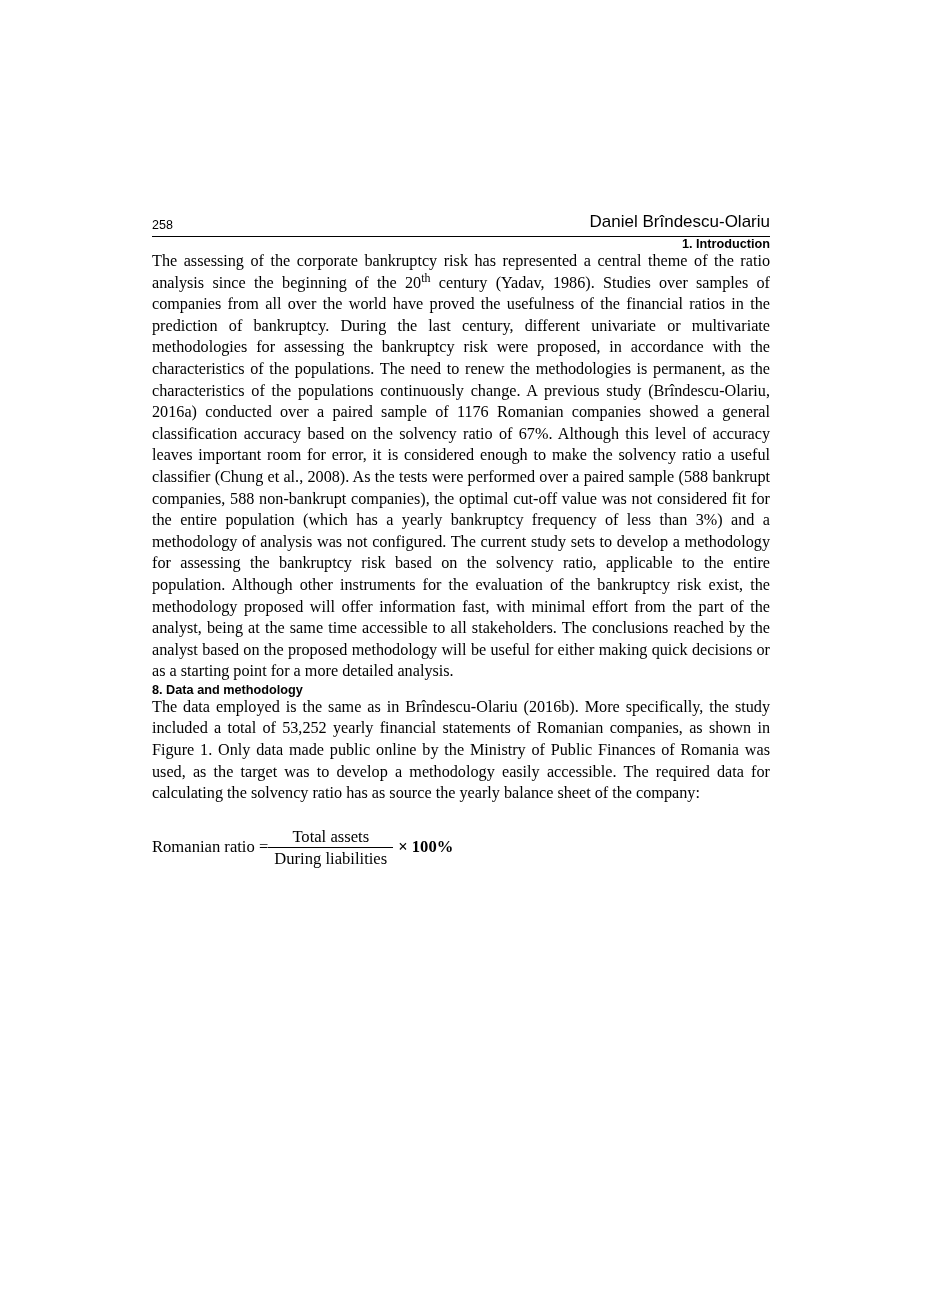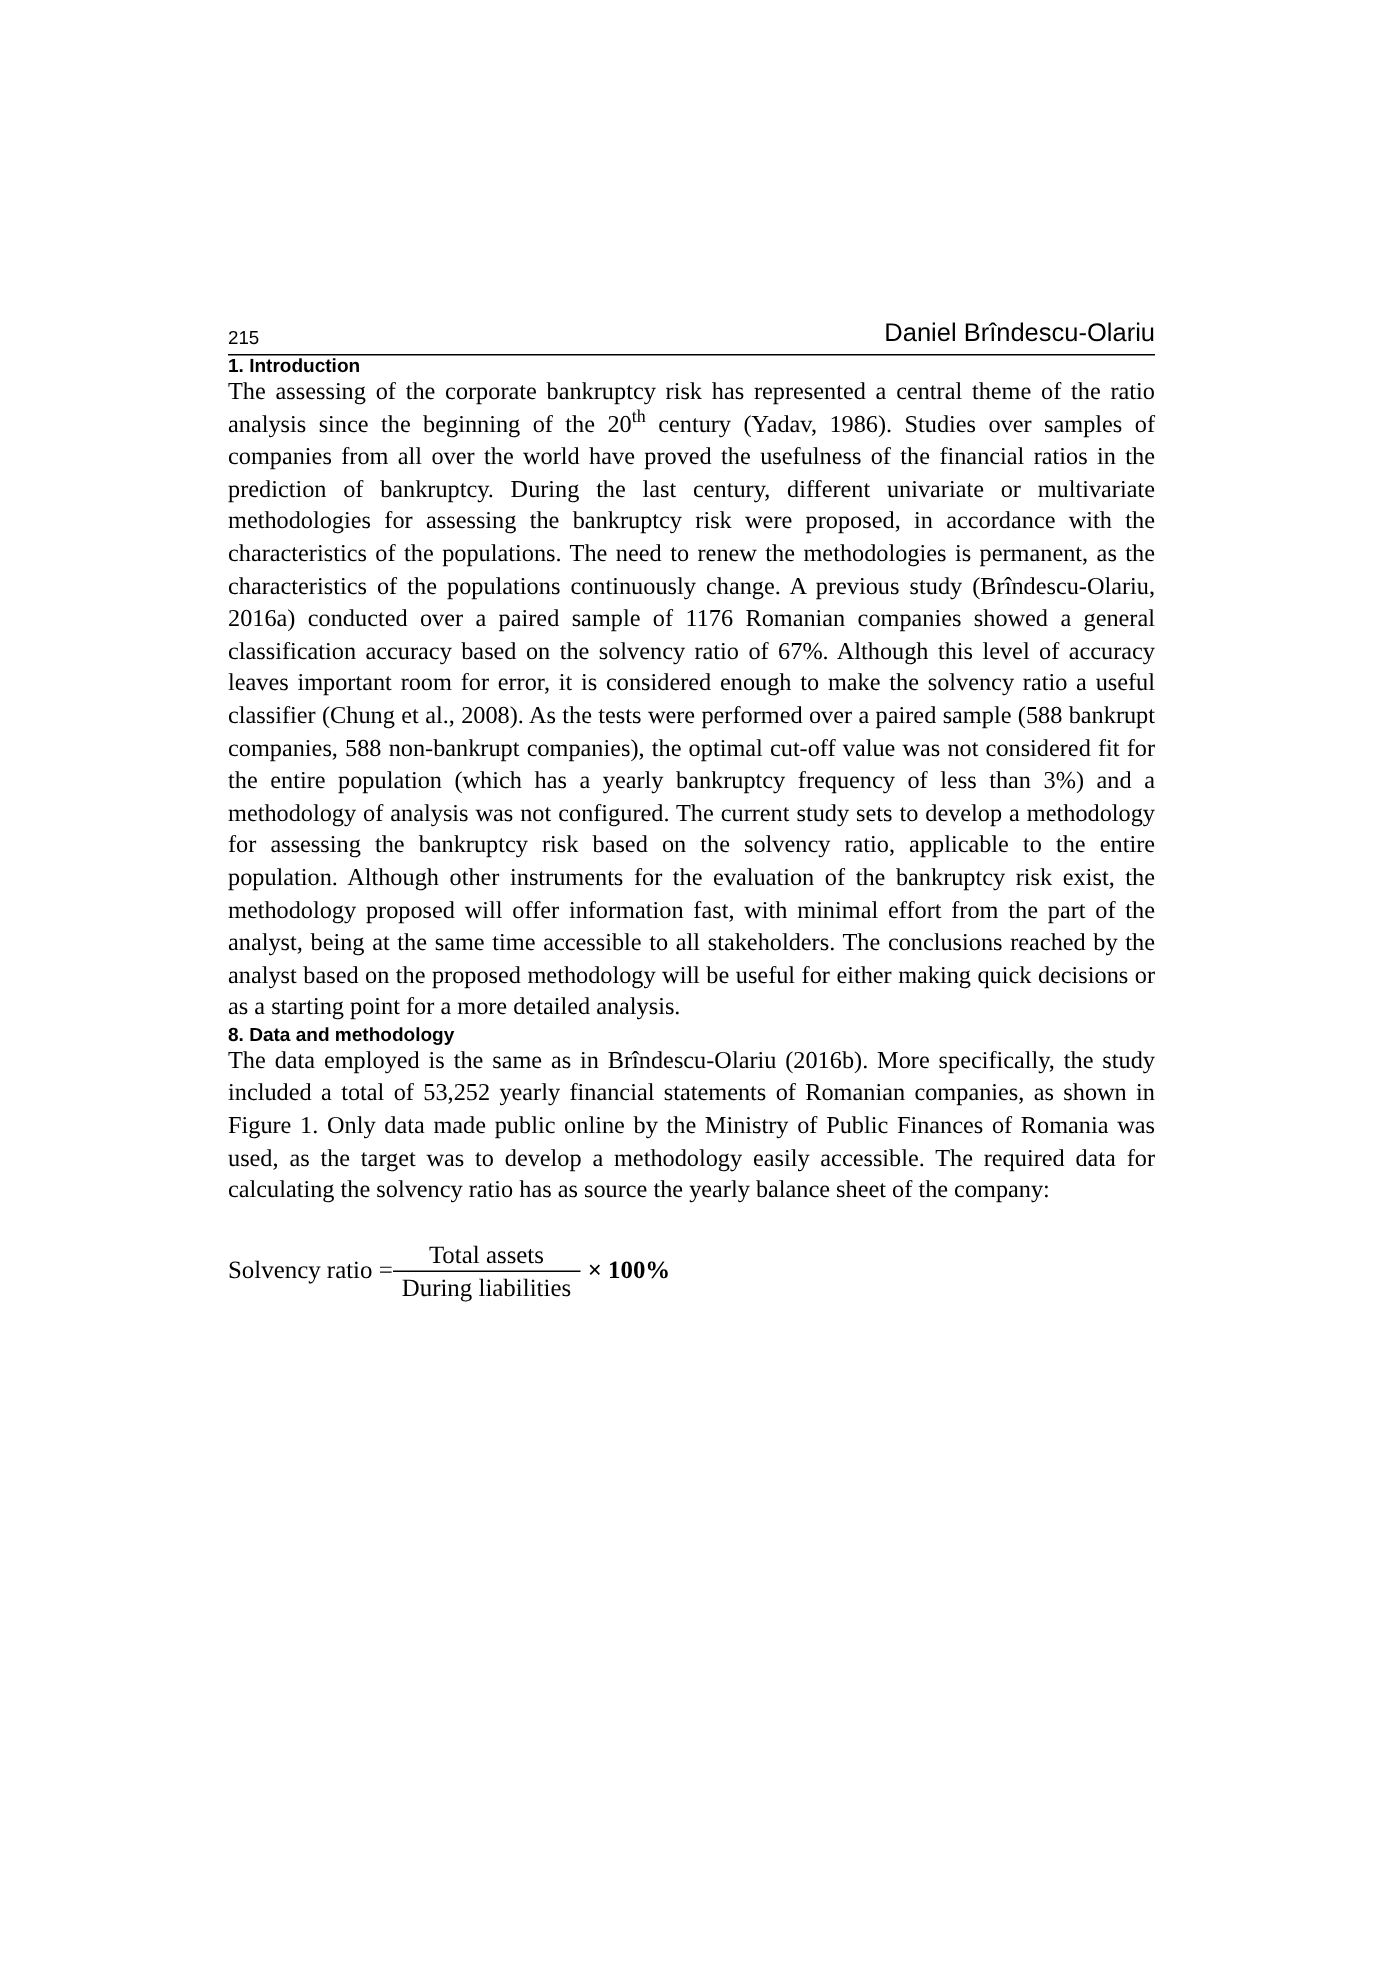--- a/index.html
+++ b/index.html
@@ -47,21 +47,21 @@
     font-size: 17px;
     margin-top: 26px;
   }
   h2.section {
     font-family: "Liberation Sans", sans-serif;
     font-size: 12.7px;
     font-weight: bold;
     margin: 0;
     padding: 0;
   }
-  .sec1-title { margin-top: 30px; }
+  .sec1-title { margin-top: 30px; text-align: right; }
   .sec2-title { margin-top: 46px; }
   p.body {
     font-size: 16.2px;
     line-height: 21.6px;
     text-align: justify;
     text-justify: inter-word;
     margin: 0;
     padding: 0;
     hyphens: none;
   }
@@ -109,34 +109,34 @@
     font-weight: bold;
   }
 </style>
 </head>
 <body>
 
 <div class="page">
   <div class="content">
 
     <div class="runhead">
-      <span class="pageno">215</span>
+      <span class="pageno">258</span>
       <span class="author">Daniel Brîndescu-Olariu</span>
     </div>
 
     <h2 class="section sec1-title">1. Introduction</h2>
 
     <p class="body p-after-heading"><span>The assessing of the corporate bankruptcy risk has represented a central theme of the ratio analysis since the beginning of the 20</span><sup class="sup">th</sup><span> century (Yadav, 1986). Studies over samples of companies from all over the world have proved the usefulness of the financial ratios in the prediction of bankruptcy. During the last century, different univariate or multivariate methodologies for assessing the bankruptcy risk were proposed, in accordance with the characteristics of the populations. The need to renew the methodologies is permanent, as the characteristics of the populations continuously change. A previous study (Brîndescu-Olariu, 2016a) conducted over a paired sample of 1176 Romanian companies showed a general classification accuracy based on the solvency ratio of 67%. Although this level of accuracy leaves important room for error, it is considered enough to make the solvency ratio a useful classifier (Chung et al., 2008). As the tests were performed over a paired sample (588 bankrupt companies, 588 non-bankrupt companies), the optimal cut-off value was not considered fit for the entire population (which has a yearly bankruptcy frequency of less than 3%) and a methodology of analysis was not configured. The current study sets to develop a methodology for assessing the bankruptcy risk based on the solvency ratio, applicable to the entire population.  Although other instruments for the evaluation of the bankruptcy risk exist, the methodology proposed will offer information fast, with minimal effort from the part of the analyst, being at the same time accessible to all stakeholders.  The conclusions reached by the analyst based on the proposed methodology will be useful for either making quick decisions or as a starting point for a more detailed analysis.</span></p>
 
     <h2 class="section sec2-title">8. Data and methodology</h2>
 
     <p class="body p-after-heading">The data employed is the same as in Brîndescu-Olariu (2016b). More specifically, the study included a total of 53,252 yearly financial statements of Romanian companies, as shown in Figure 1. Only data made public online by the Ministry of Public Finances of Romania was used, as the target was to develop a methodology easily accessible. The required data for calculating the solvency ratio has as source the yearly balance sheet of the company:</p>
 
     <div class="formula">
-      <span class="lhs">Solvency ratio =</span>
+      <span class="lhs">Romanian ratio =</span>
       <span class="frac">
         <span class="num">Total assets</span>
         <span class="bar"></span>
         <span class="den">During liabilities</span>
       </span>
       <span class="rhs">× 100%</span>
     </div>
 
   </div>
 </div>

